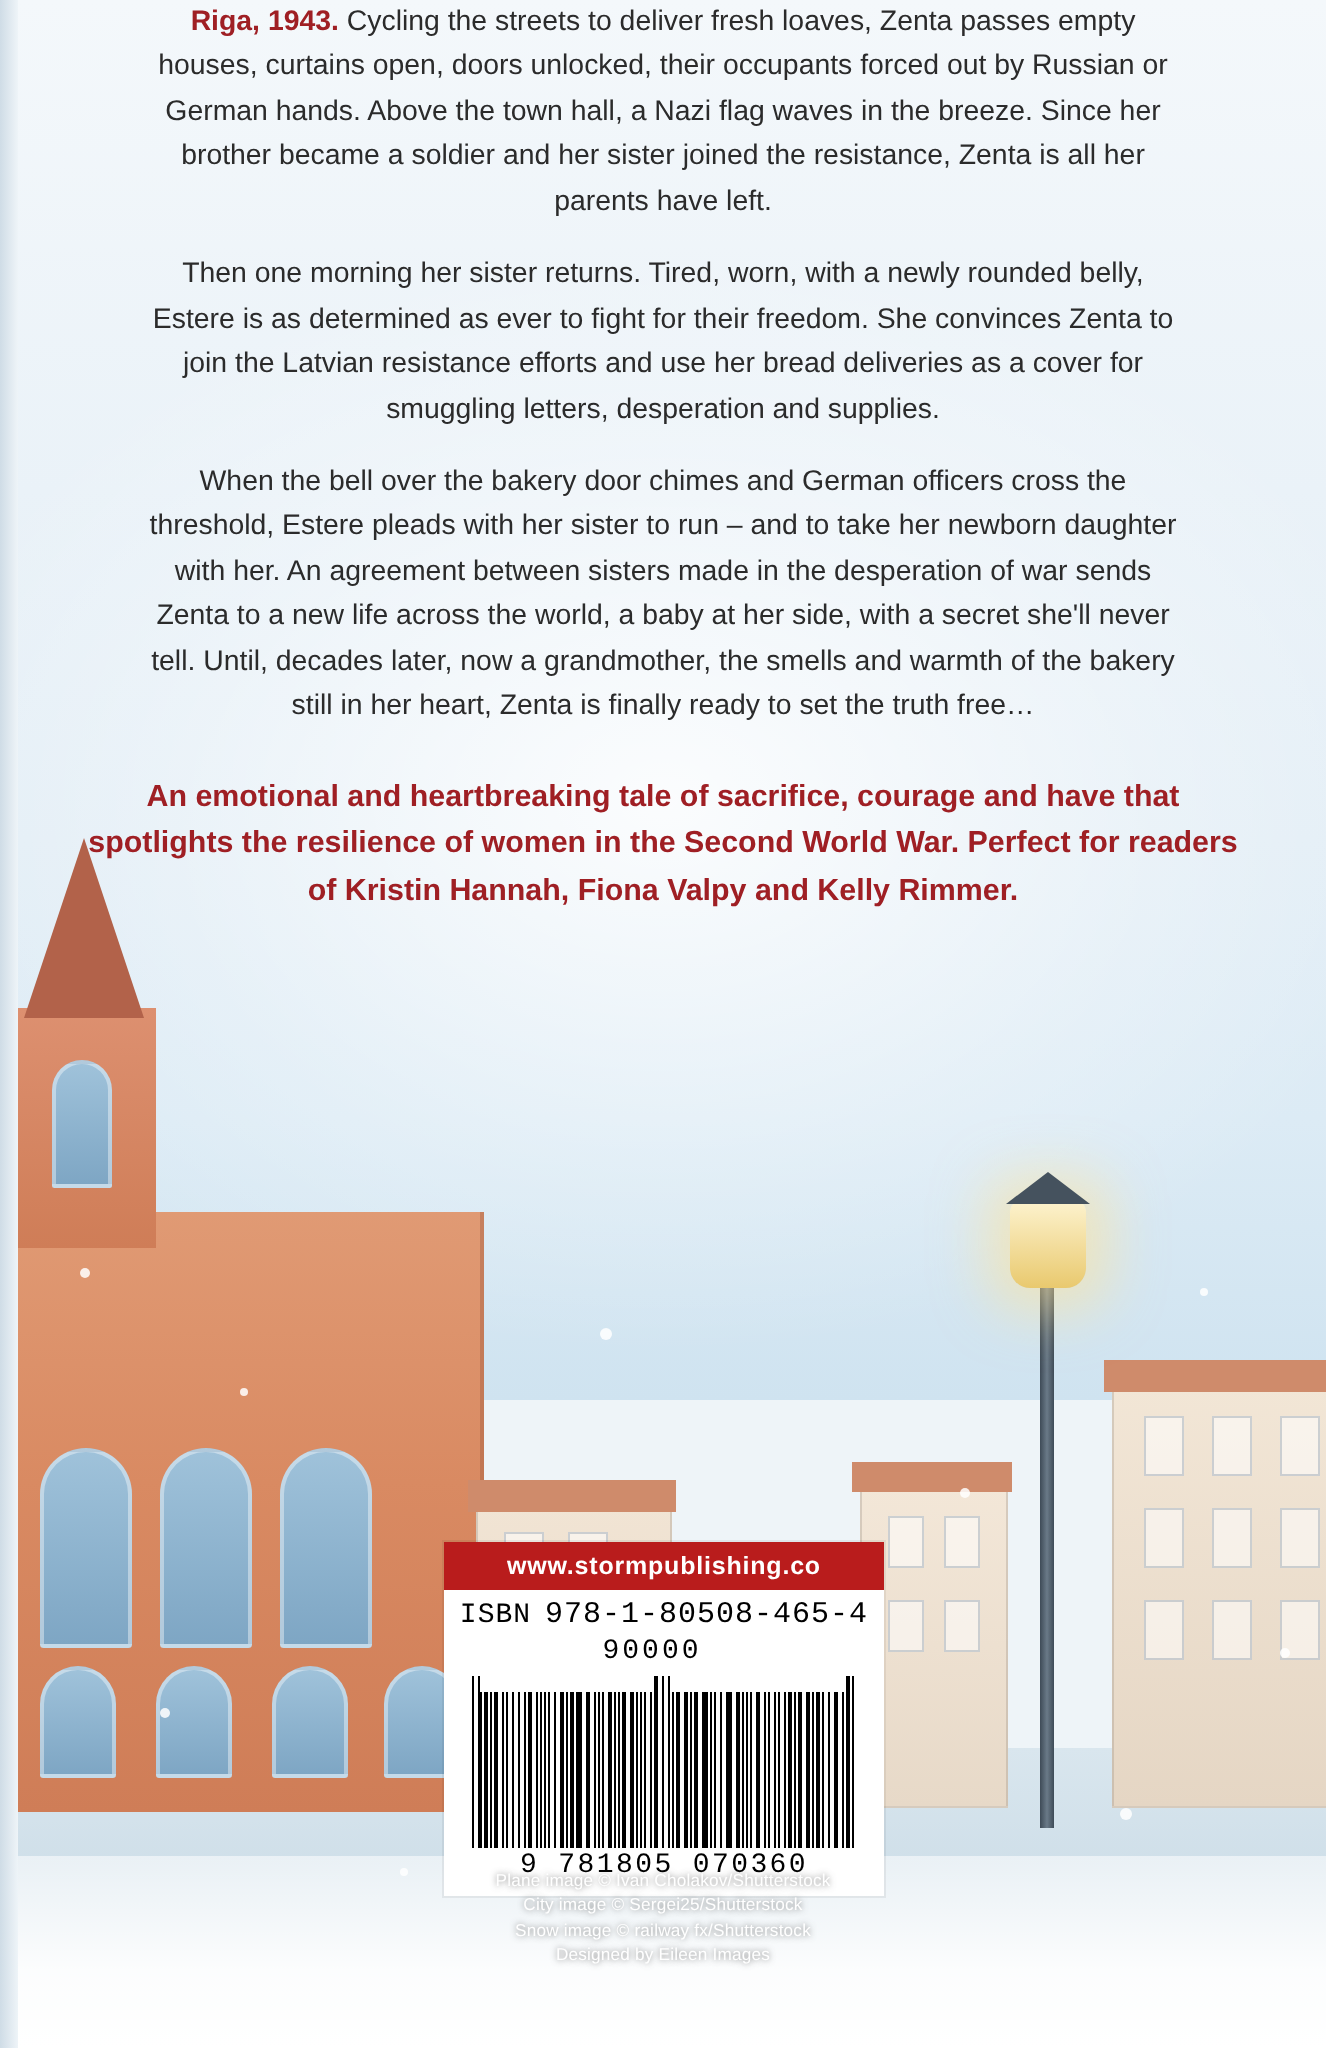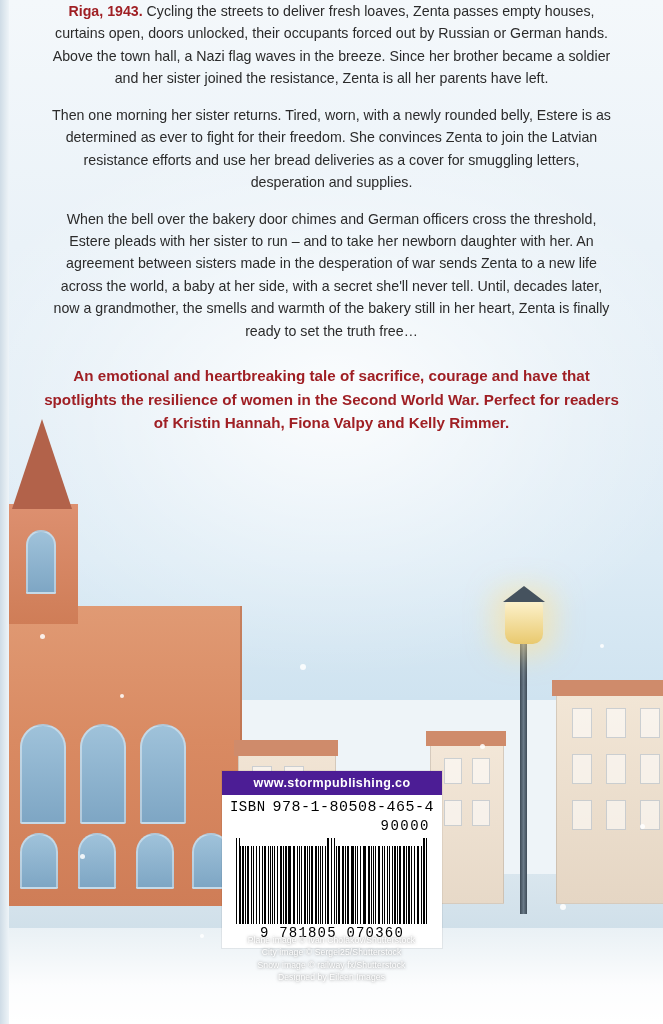--- a/index.html
+++ b/index.html
@@ -133,21 +133,21 @@
     left: 0; top: 0;
     width: 663px;
     padding: 0;
   }
   .para {
     margin: 0 0 14px 0;
     text-align: center;
     color: #2b2b2b;
     font-size: 14.2px;
     line-height: 1.58;
-    padding: 0 50px;
+    padding: 0 73px;
   }
   .hook {
     color: #9f1f24;
     font-weight: bold;
     font-size: 15.4px;
     line-height: 1.52;
     padding: 0 42px;
     margin-top: 28px;
     margin-bottom: 22px;
   }
@@ -167,42 +167,42 @@
   .barcode-panel {
     position: absolute;
     left: 222px;
     top: 771px;
     width: 220px;
     background: #ffffff;
     padding: 0 0 4px 0;
     box-shadow: 0 0 0 1px rgba(0,0,0,0.06);
   }
   .url-bar {
-    background: #4c1d95;
+    background: #b91c1c;
     color: #ffffff;
     text-align: center;
     font-size: 12.5px;
     font-weight: bold;
     letter-spacing: 0.4px;
     padding: 5px 0 5px 0;
   }
   .isbn-line {
     display: flex;
     align-items: baseline;
     justify-content: center;
     gap: 7px;
     font-family: "Liberation Mono", monospace;
     font-size: 15px;
     letter-spacing: 0.5px;
     color: #000;
     padding-top: 4px;
   }
   .isbn-label { font-size: 14px; }
   .ean5 {
-    text-align: right;
+    text-align: center;
     font-family: "Liberation Mono", monospace;
     font-size: 14px;
     letter-spacing: 1.5px;
     padding-right: 12px;
     color: #000;
     margin-top: 2px;
   }
   .bars {
     display: flex;
     align-items: flex-end;

